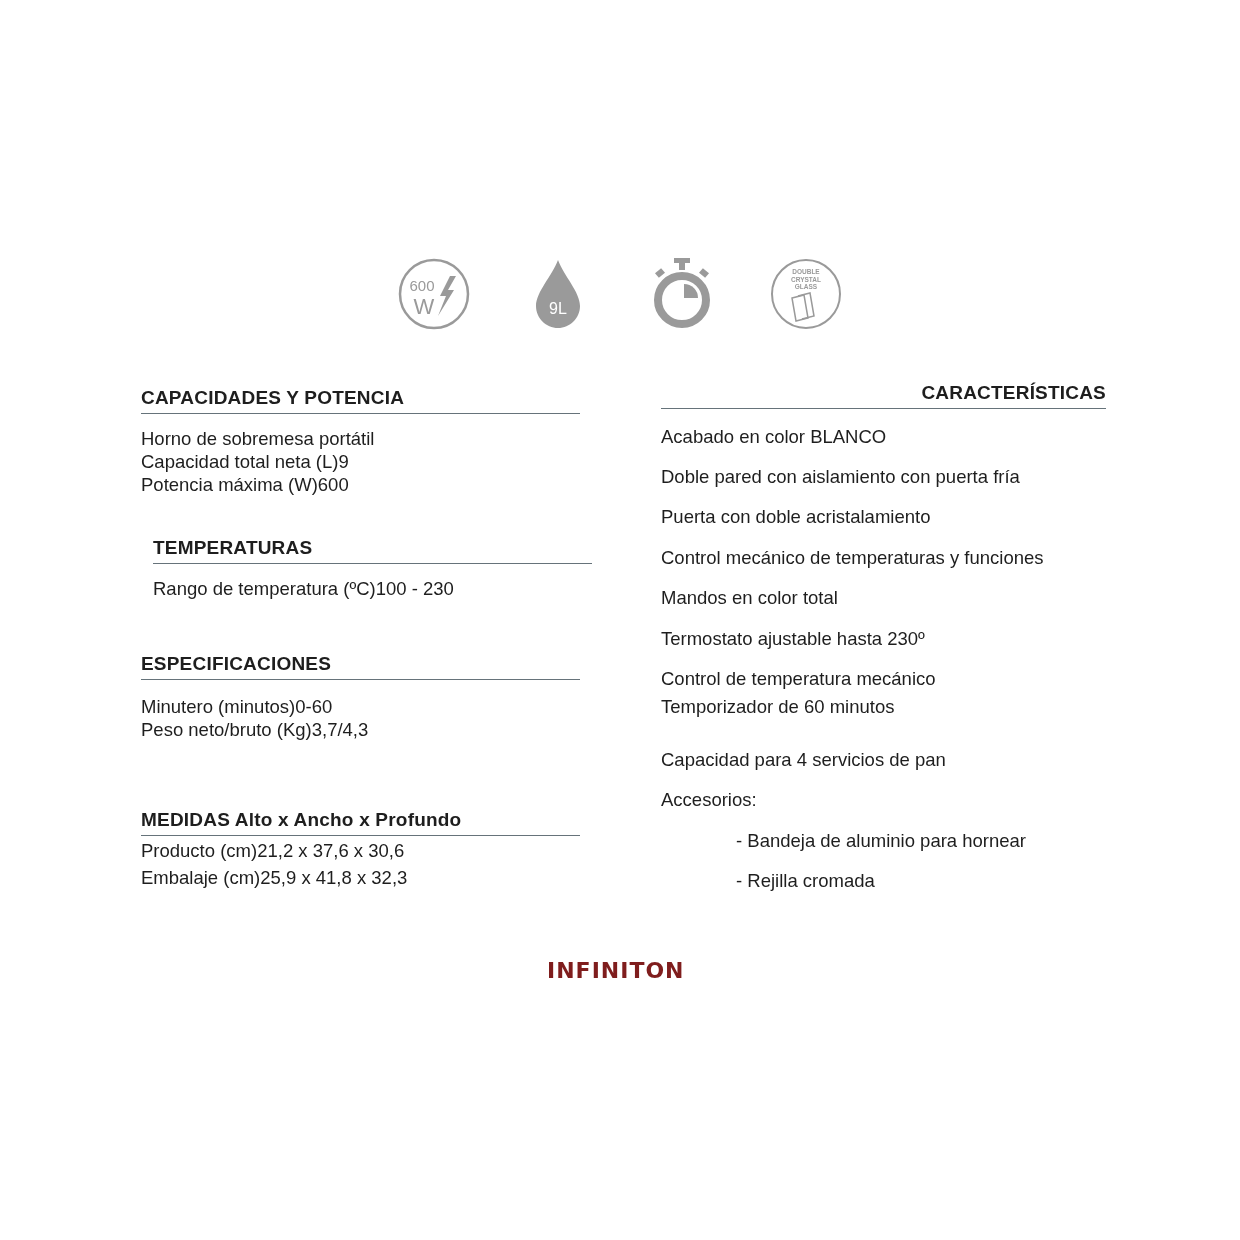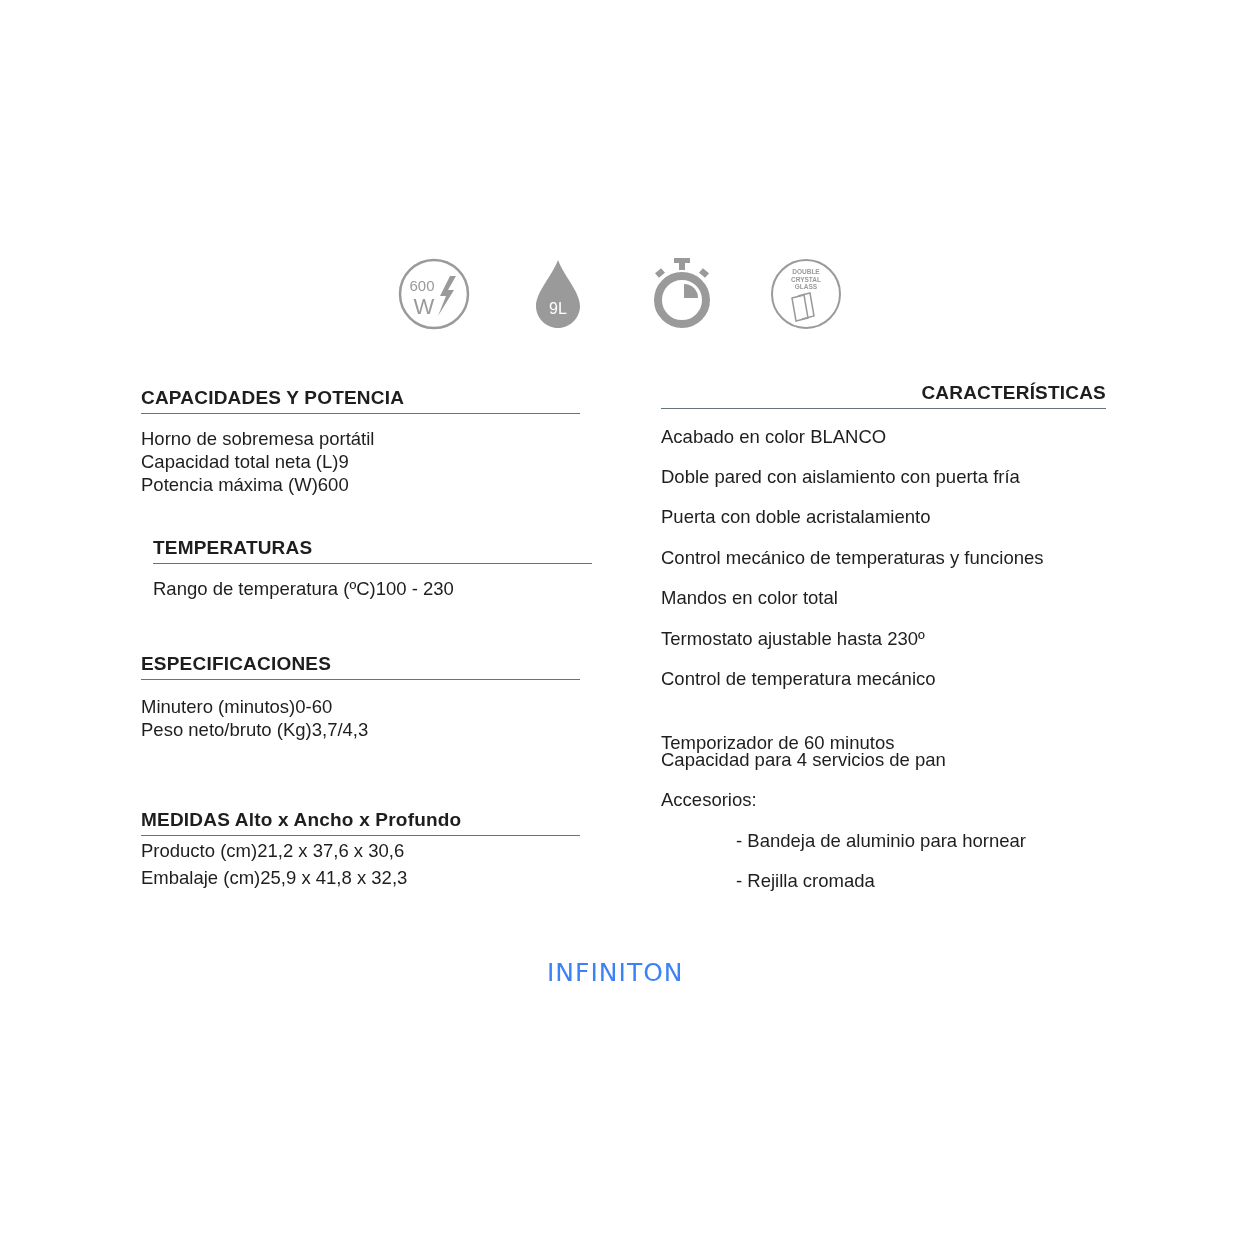--- a/index.html
+++ b/index.html
@@ -4,21 +4,21 @@
 <style>
   html, body { margin:0; padding:0; background:#fff; }
   body { width:1240px; height:1240px; position:relative; font-family:"Liberation Sans", sans-serif; color:#1e1e1e; overflow:hidden; }
   .icons { position:absolute; top:258px; left:398px; width:444px; height:72px; }
   .icon { position:absolute; top:0; width:72px; height:72px; }
   .section { position:absolute; }
   .sec-title { font-size:19px; font-weight:bold; letter-spacing:0.2px; padding-bottom:4px; border-bottom:1.5px solid #66737a; }
   .sec-title .light { font-weight:bold; }
   .row { display:flex; justify-content:flex-start; font-size:18.5px; line-height:23px; padding-right:4px; }
   .feat { position:absolute; left:661px; font-size:18.5px; }
-  .logo { position:absolute; left:547px; top:958px; font-size:25px; font-weight:normal; letter-spacing:1px; color:#3b82f6; font-family:"DejaVu Sans", sans-serif; }
+  .logo { position:absolute; left:547px; top:958px; font-size:22px; font-weight:bold; letter-spacing:1px; color:#7f1d1d; font-family:"DejaVu Sans", sans-serif; }
 </style>
 </head>
 <body>
 
 <div class="icons">
   <svg class="icon" style="left:0" viewBox="0 0 72 72">
     <circle cx="36" cy="36" r="34" fill="none" stroke="#9a9a9a" stroke-width="2.5"></circle>
     <text x="24" y="33" font-size="15" fill="#9a9a9a" text-anchor="middle" font-family="Liberation Sans, sans-serif">600</text>
     <text x="26" y="56" font-size="22" fill="#9a9a9a" text-anchor="middle" font-family="Liberation Sans, sans-serif">W</text>
     <path d="M52 18 L42 38 L48 38 L40 58 L56 32 L50 32 L58 18 Z" fill="#9a9a9a"></path>
@@ -104,19 +104,19 @@
 <div class="section" style="left:661px; top:382px; width:445px;text-align:right;">
   <div class="sec-title">CARACTERÍSTICAS</div>
 </div>
 <div class="feat" style="top:426px">Acabado en color BLANCO</div>
 <div class="feat" style="top:466px">Doble pared con aislamiento con puerta fría</div>
 <div class="feat" style="top:506px">Puerta con doble acristalamiento</div>
 <div class="feat" style="top:547px">Control mecánico de temperaturas y funciones</div>
 <div class="feat" style="top:587px">Mandos en color total</div>
 <div class="feat" style="top:628px">Termostato ajustable hasta 230º</div>
 <div class="feat" style="top:668px">Control de temperatura mecánico</div>
-<div class="feat" style="top:732px">Temporizador de 60 minutos</div>
+<div class="feat" style="top:696px">Temporizador de 60 minutos</div>
 <div class="feat" style="top:749px">Capacidad para 4 servicios de pan</div>
 <div class="feat" style="top:789px">Accesorios:</div>
 <div class="feat" style="top:830px; left:736px">- Bandeja de aluminio para hornear</div>
 <div class="feat" style="top:870px; left:736px">- Rejilla cromada</div>
 
 <div class="logo">INFINITON</div>
 
 </body></html>

